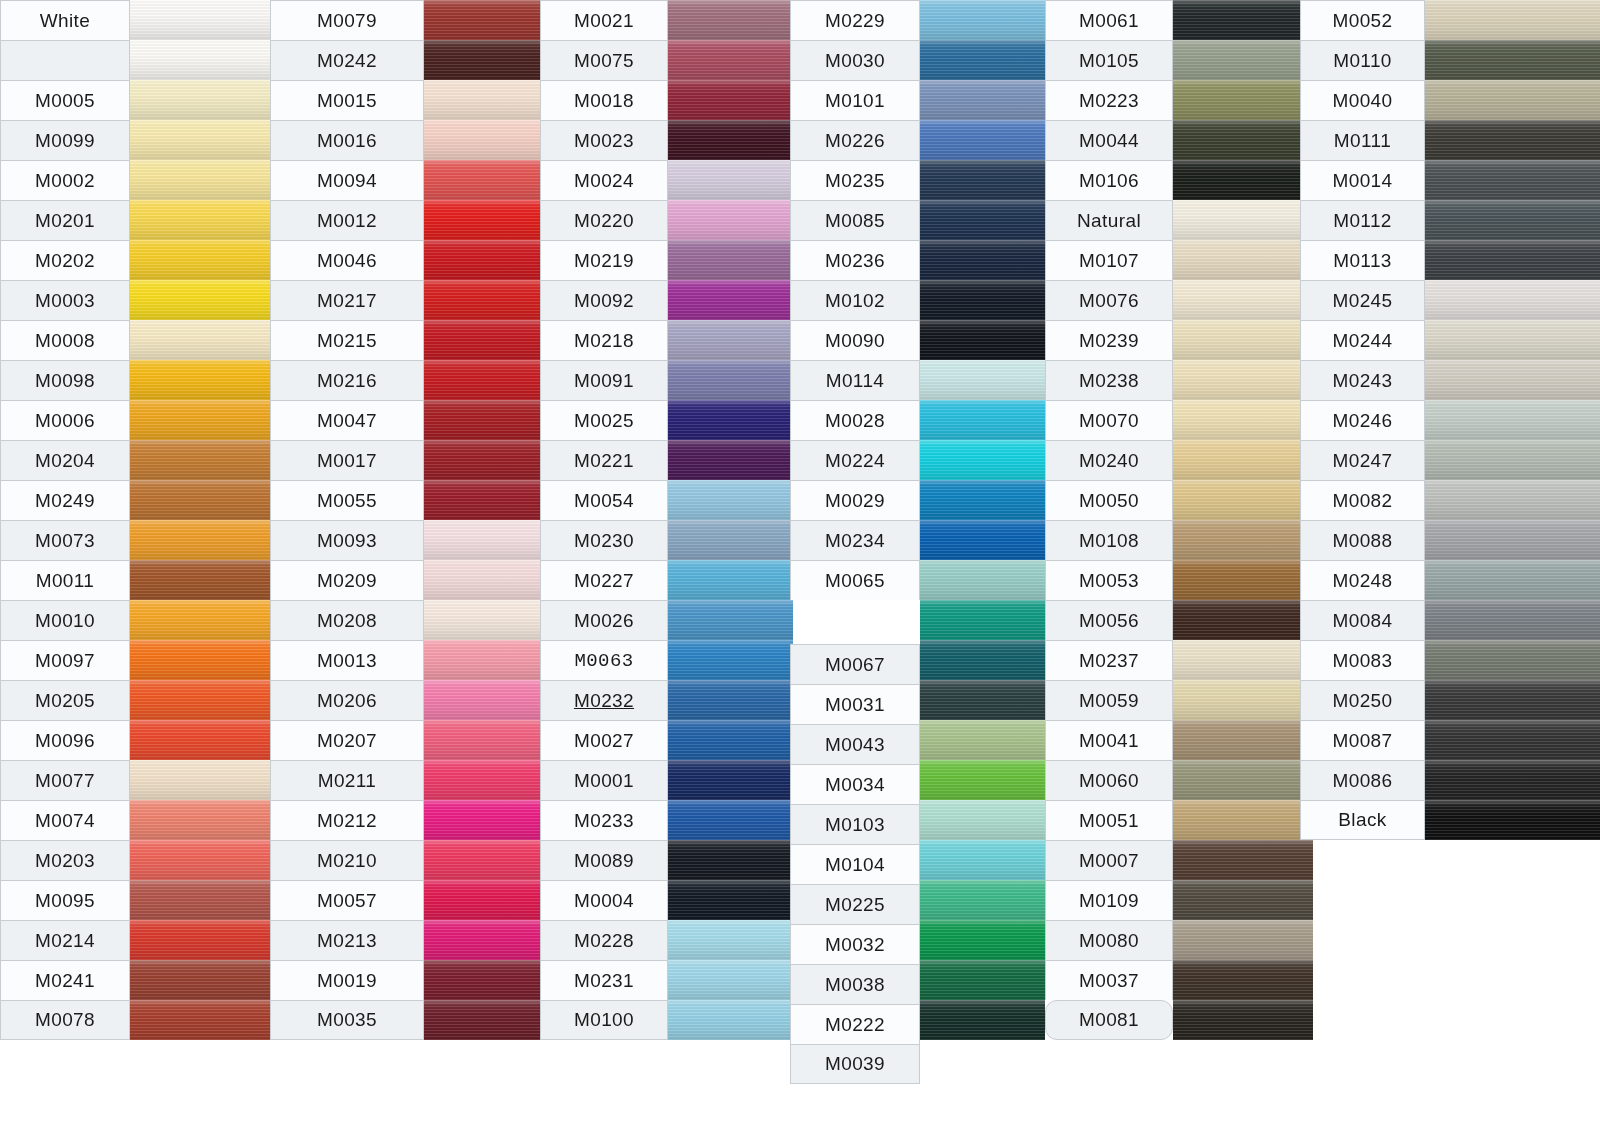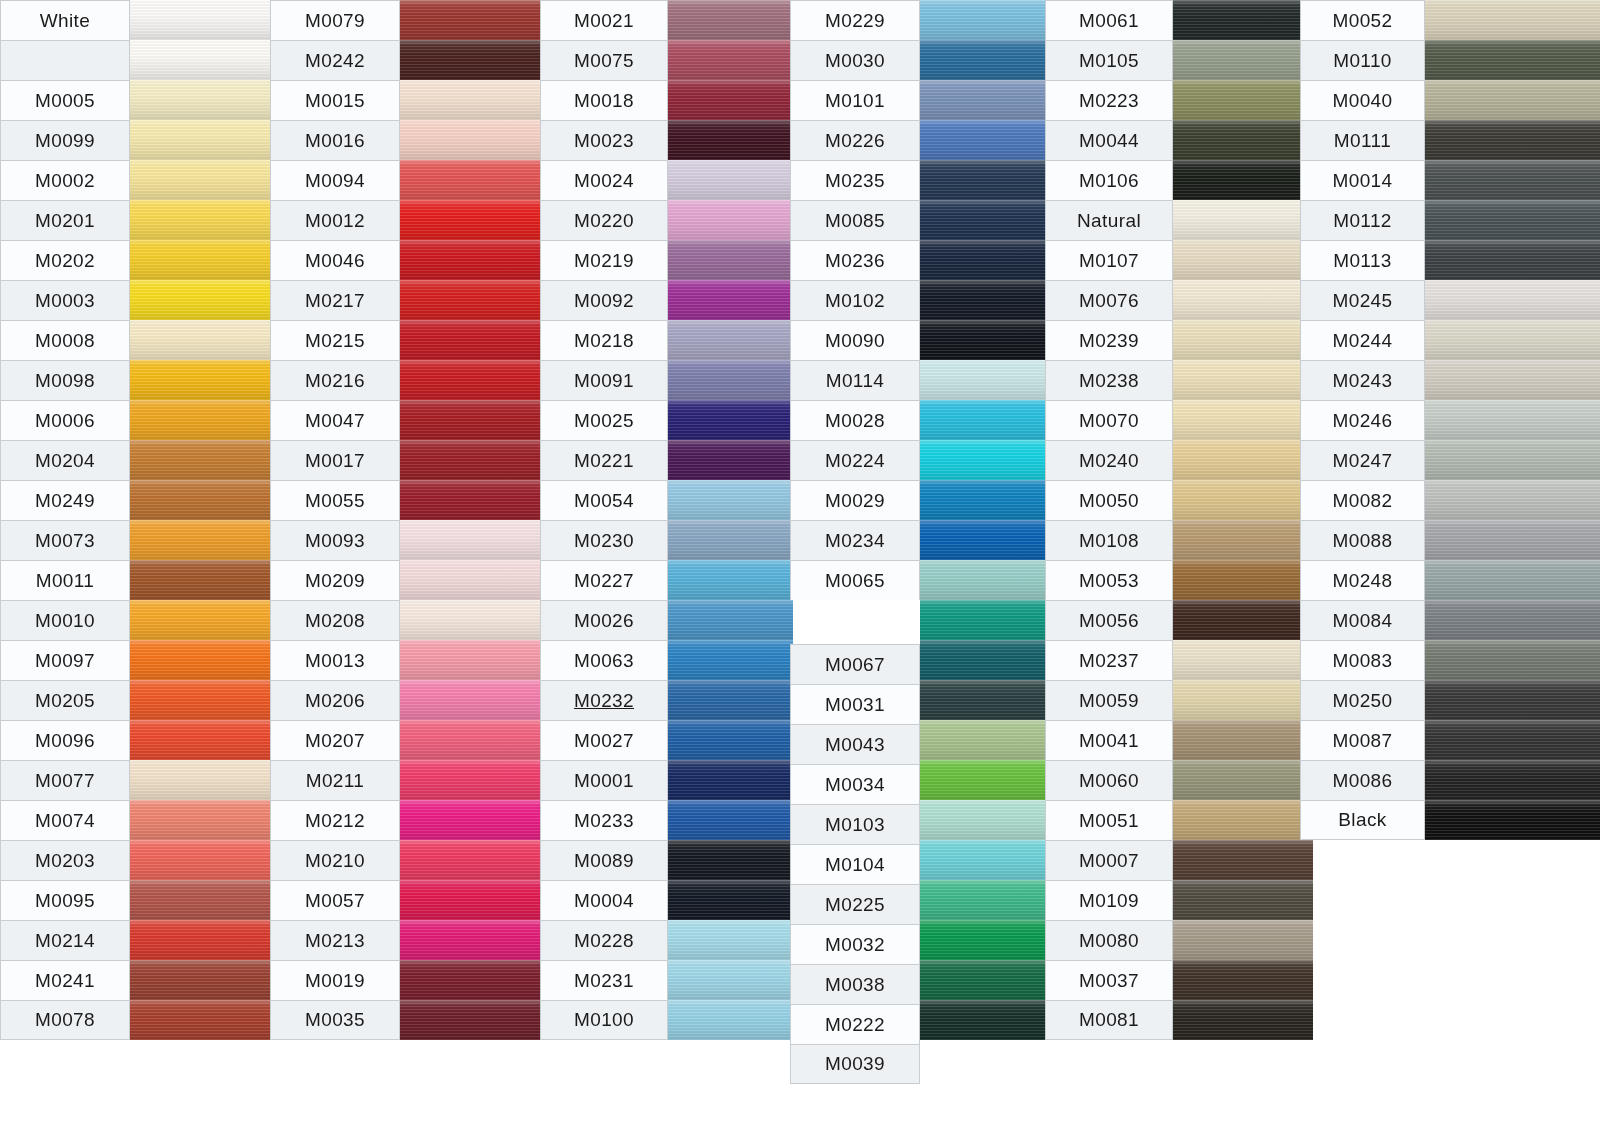--- a/index.html
+++ b/index.html
@@ -206,21 +206,21 @@
           <div class="threads"></div>
           <div class="sheen"></div>
         </div>
         <div class="swatch" title="M0078" style="height: 40px; background: rgb(168, 64, 46);">
           <div class="threads"></div>
           <div class="sheen"></div>
         </div>
       </div>
     </div>
     <div class="group" style="left: 270px; top: 0px;">
-      <div class="labels" style="width: 130px;">
+      <div class="labels" style="width: 154px;">
         <div class="label-cell" style="height: 40px;">M0079</div>
         <div class="label-cell" style="height: 40px;">M0242</div>
         <div class="label-cell" style="height: 40px;">M0015</div>
         <div class="label-cell" style="height: 40px;">M0016</div>
         <div class="label-cell" style="height: 40px;">M0094</div>
         <div class="label-cell" style="height: 40px;">M0012</div>
         <div class="label-cell" style="height: 40px;">M0046</div>
         <div class="label-cell" style="height: 40px;">M0217</div>
         <div class="label-cell" style="height: 40px;">M0215</div>
         <div class="label-cell" style="height: 40px;">M0216</div>
@@ -359,21 +359,21 @@
         <div class="label-cell" style="height: 40px;">M0219</div>
         <div class="label-cell" style="height: 40px;">M0092</div>
         <div class="label-cell" style="height: 40px;">M0218</div>
         <div class="label-cell" style="height: 40px;">M0091</div>
         <div class="label-cell" style="height: 40px;">M0025</div>
         <div class="label-cell" style="height: 40px;">M0221</div>
         <div class="label-cell" style="height: 40px;">M0054</div>
         <div class="label-cell" style="height: 40px;">M0230</div>
         <div class="label-cell" style="height: 40px;">M0227</div>
         <div class="label-cell" style="height: 40px;">M0026</div>
-        <div class="label-cell" style="height: 40px;">M0063</div>
+        <div class="label-cell" style="height: 40px; font-family: Liberation Mono, monospace;">M0063</div>
         <div class="label-cell" style="height: 40px; text-decoration: underline;">M0232</div>
         <div class="label-cell" style="height: 40px;">M0027</div>
         <div class="label-cell" style="height: 40px;">M0001</div>
         <div class="label-cell" style="height: 40px;">M0233</div>
         <div class="label-cell" style="height: 40px;">M0089</div>
         <div class="label-cell" style="height: 40px;">M0004</div>
         <div class="label-cell" style="height: 40px;">M0228</div>
         <div class="label-cell" style="height: 40px;">M0231</div>
         <div class="label-cell" style="height: 40px;">M0100</div>
       </div>
@@ -640,21 +640,21 @@
         <div class="label-cell" style="height: 40px;">M0056</div>
         <div class="label-cell" style="height: 40px;">M0237</div>
         <div class="label-cell" style="height: 40px;">M0059</div>
         <div class="label-cell" style="height: 40px;">M0041</div>
         <div class="label-cell" style="height: 40px;">M0060</div>
         <div class="label-cell" style="height: 40px;">M0051</div>
         <div class="label-cell" style="height: 40px;">M0007</div>
         <div class="label-cell" style="height: 40px;">M0109</div>
         <div class="label-cell" style="height: 40px;">M0080</div>
         <div class="label-cell" style="height: 40px;">M0037</div>
-        <div class="label-cell" style="height: 40px;">M0081</div>
+        <div class="label-cell" style="height: 40px; border-radius: 12px;">M0081</div>
       </div>
       <div class="swatches" style="width: 140px;">
         <div class="swatch" title="M0061" style="height: 40px; background: rgb(35, 41, 42);">
           <div class="threads"></div>
           <div class="sheen"></div>
         </div>
         <div class="swatch" title="M0105" style="height: 40px; background: rgb(150, 160, 141);">
           <div class="threads"></div>
           <div class="sheen"></div>
         </div>

